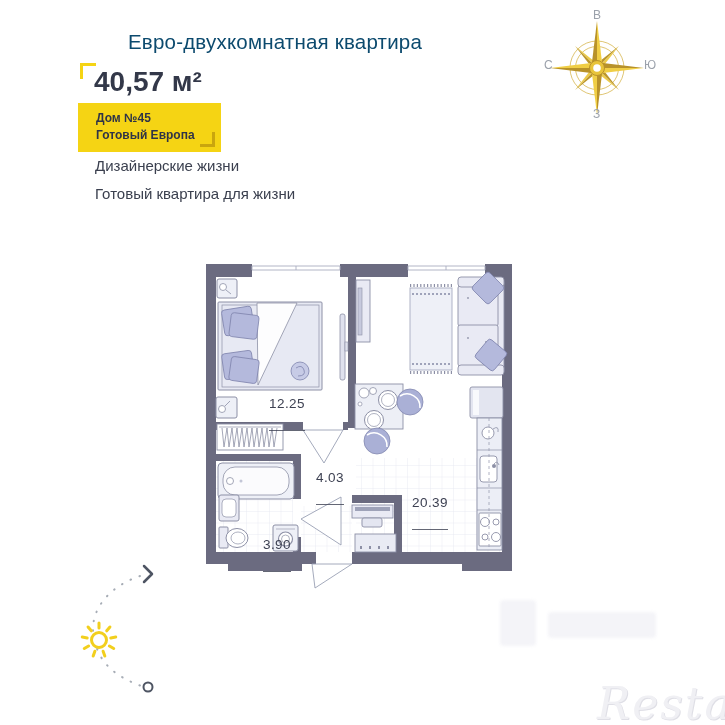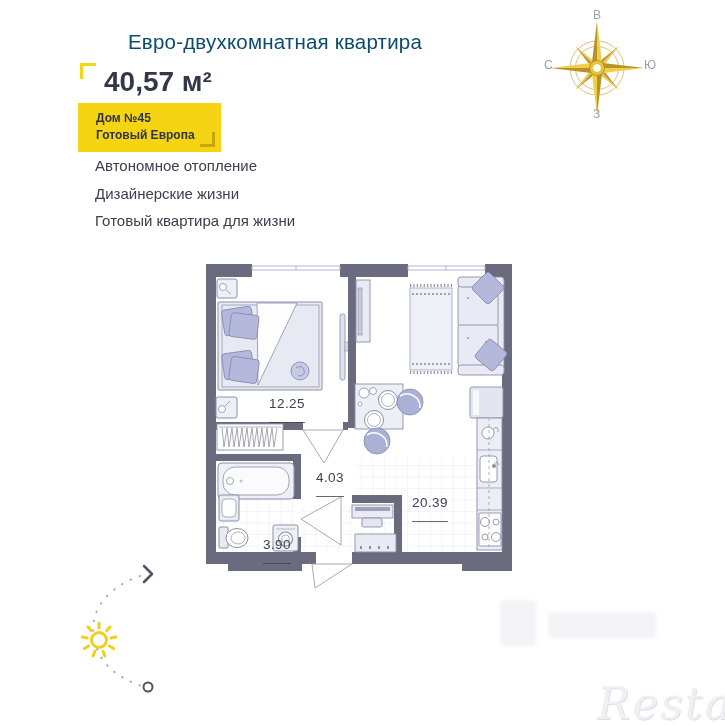--- a/index.html
+++ b/index.html
@@ -3,34 +3,34 @@
 <meta charset="utf-8">
 <style>
   html,body{margin:0;padding:0;background:#ffffff;}
   .canvas{position:relative;width:725px;height:725px;background:#ffffff;overflow:hidden;
           font-family:"Liberation Sans",sans-serif;color:#3b404f;}
   .abs{position:absolute;}
 
   
   .title{left:95px;top:30px;font-size:20.5px;font-weight:500;letter-spacing:.2px;color:#0c4a6e;margin-left:33px;}
   .bracket-tl{left:80px;top:63px;width:13px;height:13px;border-top:3px solid #f5d414;border-left:3px solid #f5d414;}
-  .area-value{left:104px;top:66px;font-size:28px;font-weight:700;color:#333849;}
+  .area-value{left:94px;top:66px;font-size:28px;font-weight:700;color:#333849;}
   .badge{left:78px;top:103px;background:#f5d414;padding:7px 26px 8px 18px;line-height:17px;}
   .badge .b1,.badge .b2{font-size:12px;font-weight:700;color:#2f3447;}
   .bracket-br{right:6px;bottom:5px;width:12px;height:12px;border-right:3px solid #c9a50e;border-bottom:3px solid #c9a50e;}
   .features{left:95px;top:152px;list-style:none;margin:0;padding:0;}
   .features li{font-size:15px;line-height:27.5px;color:#3b404f;font-weight:400;}
 
   
   .compass-label{font-size:12px;color:#9ba1ab;font-weight:400;}
 
   
   .plan{left:200px;top:258px;width:320px;height:334px;}
   .area-label{position:absolute;text-align:center;font-size:13.5px;font-weight:500;color:#3d4152;letter-spacing:.4px;}
-  .area-label span{border-bottom:1.4px solid rgba(61,65,82,.8);padding-bottom:11px;}
+  .area-label span{border-bottom:1.4px solid rgba(61,65,82,.8);padding-bottom:19px;}
 
   
   .ghost{left:498px;top:598px;width:165px;height:52px;}
   .ghost i{position:absolute;background:#f4f4f8;filter:blur(1.5px);border-radius:4px;display:block;}
   .ghost .g1{left:2px;top:2px;width:36px;height:46px;}
   .ghost .g2{left:50px;top:14px;width:108px;height:26px;}
 
   
   .restate{left:597px;top:678px;font-family:"DejaVu Serif",serif;font-style:italic;font-size:44px;
            color:#f0f0f4;letter-spacing:2px;white-space:nowrap;
@@ -43,21 +43,20 @@
 
   <div class="abs title">Евро-двухкомнатная квартира</div>
   <span class="abs bracket-tl"></span>
   <div class="abs area-value">40,57 м²</div>
   <div class="abs badge">
     <div class="b1">Дом №45</div>
     <div class="b2">Готовый Европа</div>
     <span class="abs bracket-br"></span>
   </div>
   <ul class="abs features">
-    <li>Автономное отопление</li>
     <li>Дизайнерские жизни</li>
     <li>Готовый квартира для жизни</li>
   </ul>
 
   <svg class="abs" style="left:535px;top:6px;" width="124" height="124" viewBox="0 0 124 124">
     <circle cx="62" cy="62" r="27" fill="none" stroke="#cfa92e" stroke-width="0.9" opacity="0.75"></circle>
     <circle cx="62" cy="62" r="21.5" fill="none" stroke="#cfa92e" stroke-width="0.9" opacity="0.75"></circle>
 
     <g>
       <g transform="rotate(45 62 62)">

